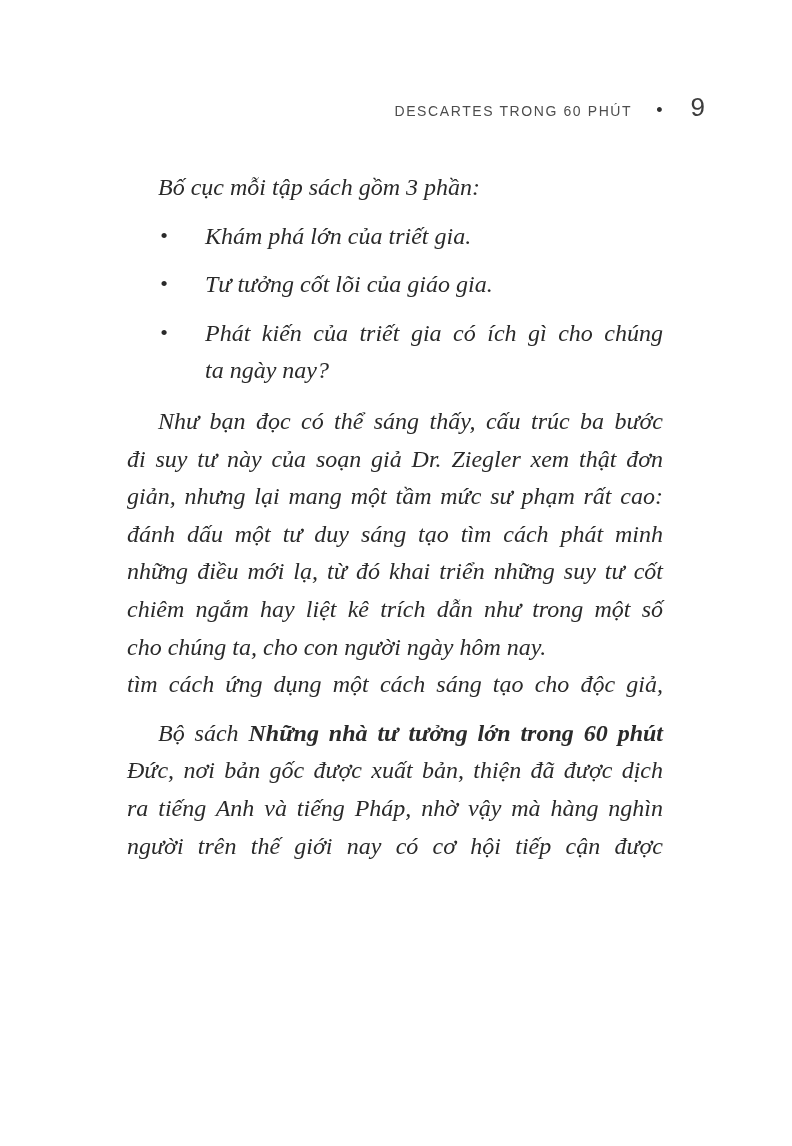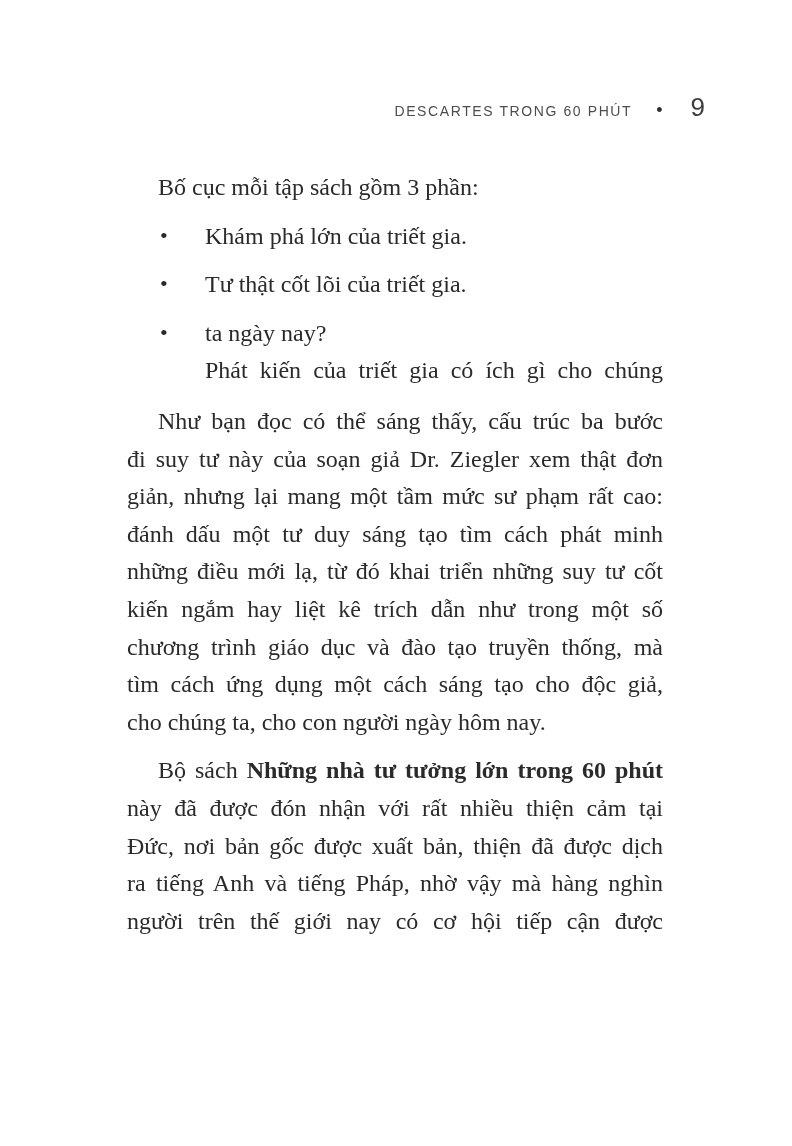--- a/index.html
+++ b/index.html
@@ -46,20 +46,21 @@
   }
   
   .body-col {
     position: absolute;
     left: 127px;
     top: 169px;
     width: 536px;
     font-size: 24px;
     line-height: 37.6px;
     color: #2a2a2a;
+    font-style: italic;
   }
   .line { text-align: left; min-height: 37.6px; }
   .line.j { text-align: justify; text-align-last: justify; }
   .line.indent { text-indent: 31px; }
   .para { margin-bottom: 11px; }
   .intro { margin-bottom: 11px; }
   .bullet-list { margin-bottom: 13px; }
   .bullet-item {
     position: relative;
     padding-left: 78px;
@@ -92,43 +93,41 @@
       <div class="line indent">Bố cục mỗi tập sách gồm 3 phần:</div>
     </div>
 
     <div class="bullet-list">
       <div class="bullet-item">
         <span class="bullet-marker">•</span>
         <div class="line">Khám phá lớn của triết gia.</div>
       </div>
       <div class="bullet-item">
         <span class="bullet-marker">•</span>
-        <div class="line">Tư thật cốt lõi của triết gia.</div>
+        <div class="line">Tư tưởng cốt lõi của giáo gia.</div>
       </div>
       <div class="bullet-item">
         <span class="bullet-marker">•</span>
+        <div class="line j">Phát kiến của triết gia có ích gì cho chúng</div>
         <div class="line">ta ngày nay?</div>
-        <div class="line j">Phát kiến của triết gia có ích gì cho chúng</div>
       </div>
     </div>
 
     <div class="para">
       <div class="line j indent">Như bạn đọc có thể sáng thấy, cấu trúc ba bước</div>
       <div class="line j">đi suy tư này của soạn giả Dr. Ziegler xem thật đơn</div>
       <div class="line j">giản, nhưng lại mang một tầm mức sư phạm rất cao:</div>
       <div class="line j">đánh dấu một tư duy sáng tạo tìm cách phát minh</div>
       <div class="line j">những điều mới lạ, từ đó khai triển những suy tư cốt</div>
-      <div class="line j">kiến ngắm hay liệt kê trích dẫn như trong một số</div>
-      <div class="line j">chương trình giáo dục và đào tạo truyền thống, mà</div>
+      <div class="line j">chiêm ngắm hay liệt kê trích dẫn như trong một số</div>
+      <div class="line">cho chúng ta, cho con người ngày hôm nay.</div>
       <div class="line j">tìm cách ứng dụng một cách sáng tạo cho độc giả,</div>
-      <div class="line">cho chúng ta, cho con người ngày hôm nay.</div>
     </div>
 
     <div class="para">
       <div class="line j indent"><span>Bộ sách </span><span class="b">Những nhà tư tưởng lớn trong 60 phút</span></div>
-      <div class="line j">này đã được đón nhận với rất nhiều thiện cảm tại</div>
       <div class="line j">Đức, nơi bản gốc được xuất bản, thiện đã được dịch</div>
       <div class="line j">ra tiếng Anh và tiếng Pháp, nhờ vậy mà hàng nghìn</div>
       <div class="line j">người trên thế giới nay có cơ hội tiếp cận được</div>
     </div>
 
   </div>
 </div>
 
 </body></html>

